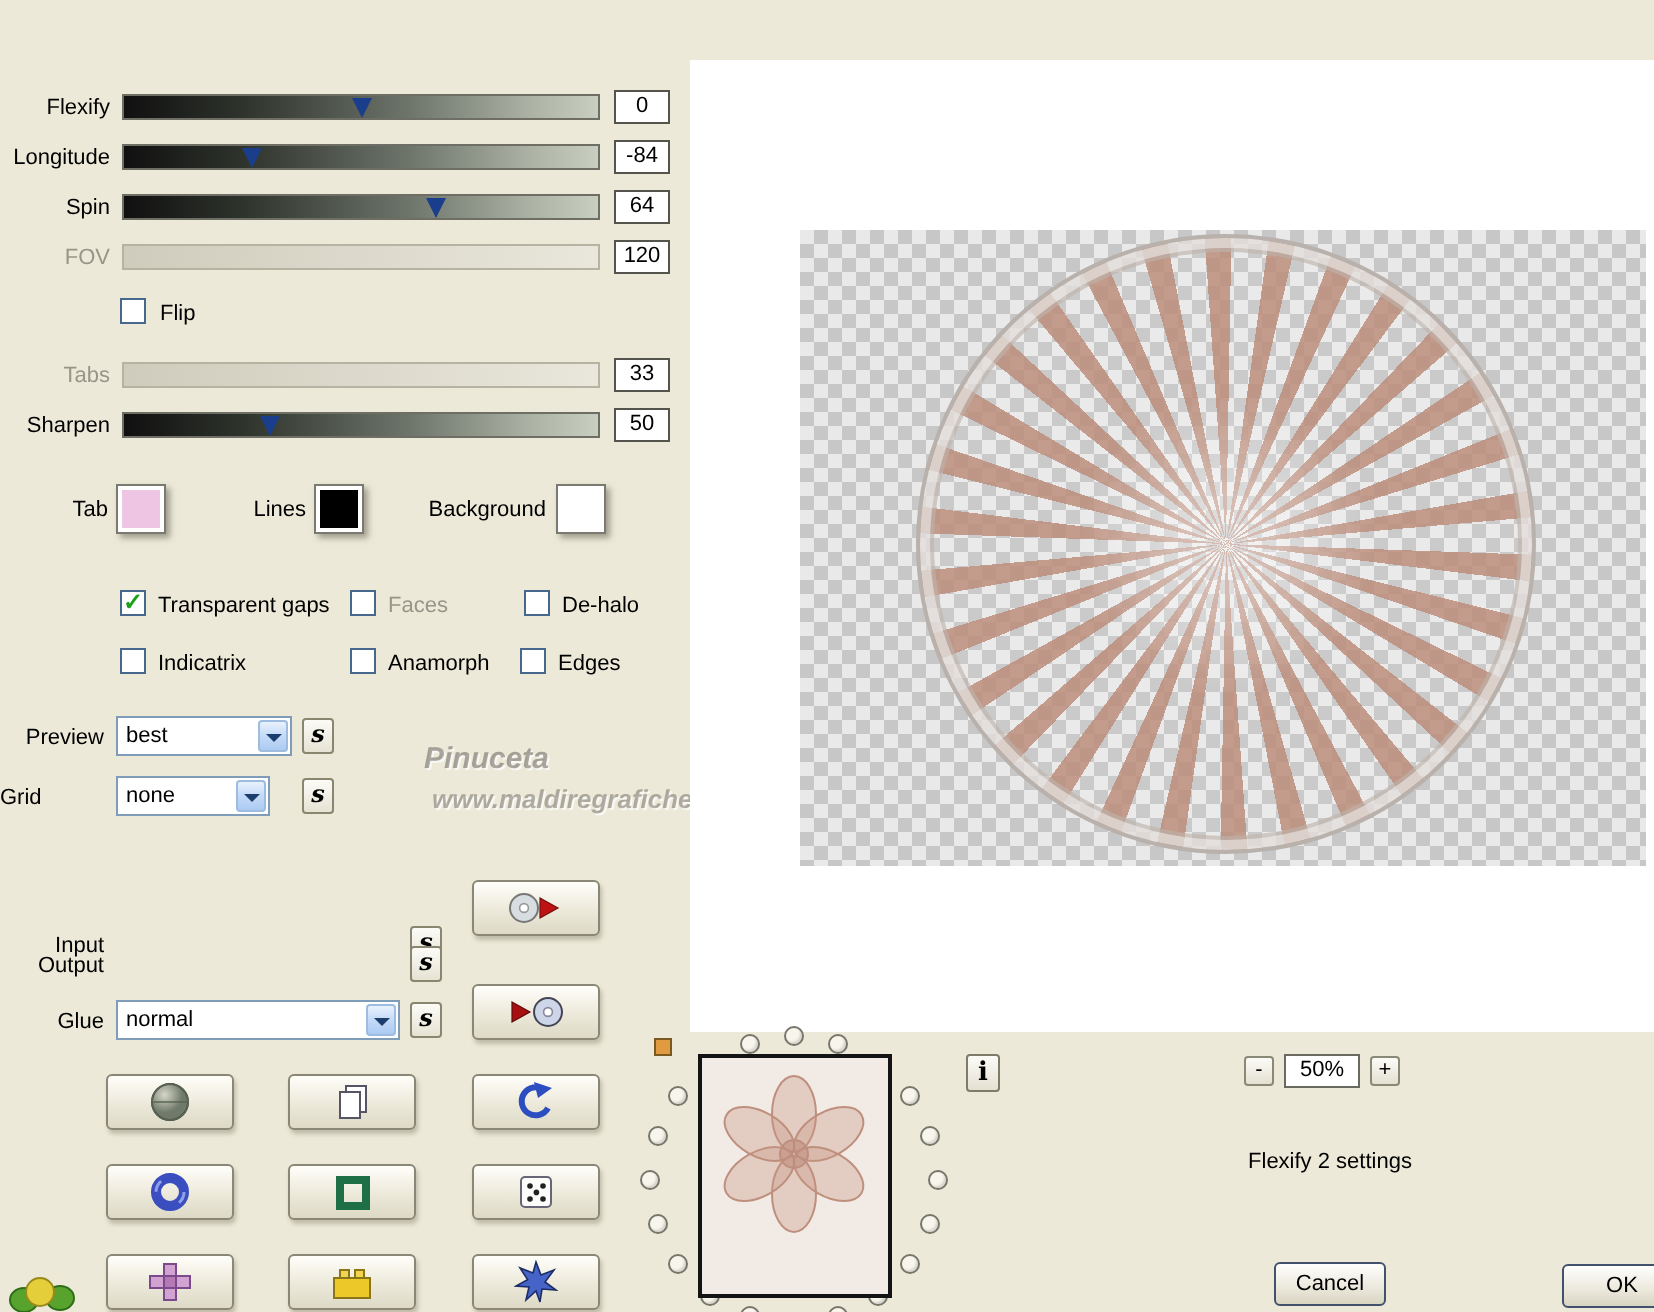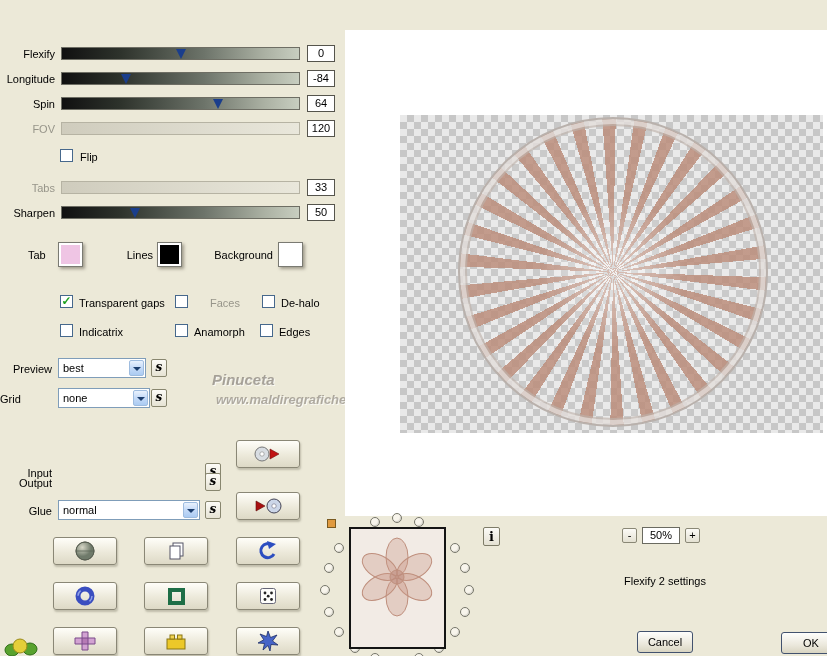--- a/index.html
+++ b/index.html
@@ -7,21 +7,21 @@
   #app { position:relative; width:827px; height:656px; background:#ece9d8; overflow:hidden; font-size:11px; color:#000; }
 
   
   .titlebar { position:absolute; left:0; top:0; width:100%; height:28px;
     background:linear-gradient(180deg,#1448c8 0%,#3e7cf0 45%,#2a5cd8 88%,#1038a0 100%); }
   .titlebar .title { color:#fff; font-weight:bold; font-size:13px; padding:6px 0 0 8px;
     text-shadow:1px 1px 1px rgba(0,0,0,.55); }
 
   
   .row-label { position:absolute; font-size:11px; color:#000; white-space:nowrap; }
-  .gray { color:#97958a;padding-left:16px; }
+  .gray { color:#97958a; }
 
   .srow, .frow { position:absolute; left:0; width:345px; height:20px; }
 
   .track { position:absolute; height:13px; border:1px solid #6e6e64;
     background:linear-gradient(90deg,#101010,#2e332c 25%,#6d746a 60%,#aab0a2 85%,#c8cec0); }
   .track.disabled { background:linear-gradient(90deg,#cfccbd,#e9e7db); border-color:#b6b3a3; }
   .marker { position:absolute; top:1px; width:0; height:0;
     border-left:5px solid transparent; border-right:5px solid transparent;
     border-top:10px solid #1a3e8c; margin-left:-5px; }
 
@@ -142,21 +142,21 @@
   </div>
 
   <div class="srow" style="top:204px">
     <div class="row-label" style="left:0;width:55px;text-align:right;top:3px">Sharpen</div>
     <div class="track" style="left:61px;top:2px;width:239px">
       <div class="marker" style="left: 31%;"></div>
     </div>
     <div class="valbox" style="left:307px;top:0">50</div>
   </div>
 
-  <div class="row-label" style="left:28px;top:249px;width:36px;">Tab</div>
+  <div class="row-label" style="left:18px;top:249px;width:36px;text-align:right">Tab</div>
   <div class="swatch" style="left: 58px; top: 242px; background-color: rgb(239, 197, 228);"></div>
   <div class="row-label" style="left:118px;top:249px;width:35px;text-align:right">Lines</div>
   <div class="swatch" style="left: 157px; top: 242px; background-color: rgb(0, 0, 0);"></div>
   <div class="row-label" style="left:208px;top:249px;width:65px;text-align:right">Background</div>
   <div class="swatch" style="left: 278px; top: 242px; background-color: rgb(255, 255, 255);"></div>
 
   <div class="cb" style="left:60px;top:295px">✓</div>
   <div class="row-label" style="left:79px;top:297px">Transparent gaps</div>
   <div class="cb" style="left:175px;top:295px"></div>
   <div class="row-label gray" style="left:194px;top:297px">Faces</div>
@@ -174,21 +174,21 @@
     <div class="row-label" style="left:0;width:52px;text-align:right;top:5px">Preview</div>
     <div class="combo" style="left:58px;top:0;width:88px">
       <div class="combo-val">best</div>
       <div class="combo-arrow"></div>
     </div>
     <div class="sbtn" style="left:151px;top:1px">s</div>
   </div>
 
   <div class="frow" style="top:388px">
     <div class="row-label" style="left:0;width:52px;top:5px">Grid</div>
-    <div class="combo" style="left:58px;top:0;width:92px">
+    <div class="combo" style="left:58px;top:0;width:77px">
       <div class="combo-val">none</div>
       <div class="combo-arrow"></div>
     </div>
     <div class="sbtn" style="left:151px;top:1px">s</div>
   </div>
 
   <div class="wm1">Pinuceta</div>
   <div class="wm2">www.maldiregrafiche.eu</div>
 
   <div class="frow" style="top:462px">

